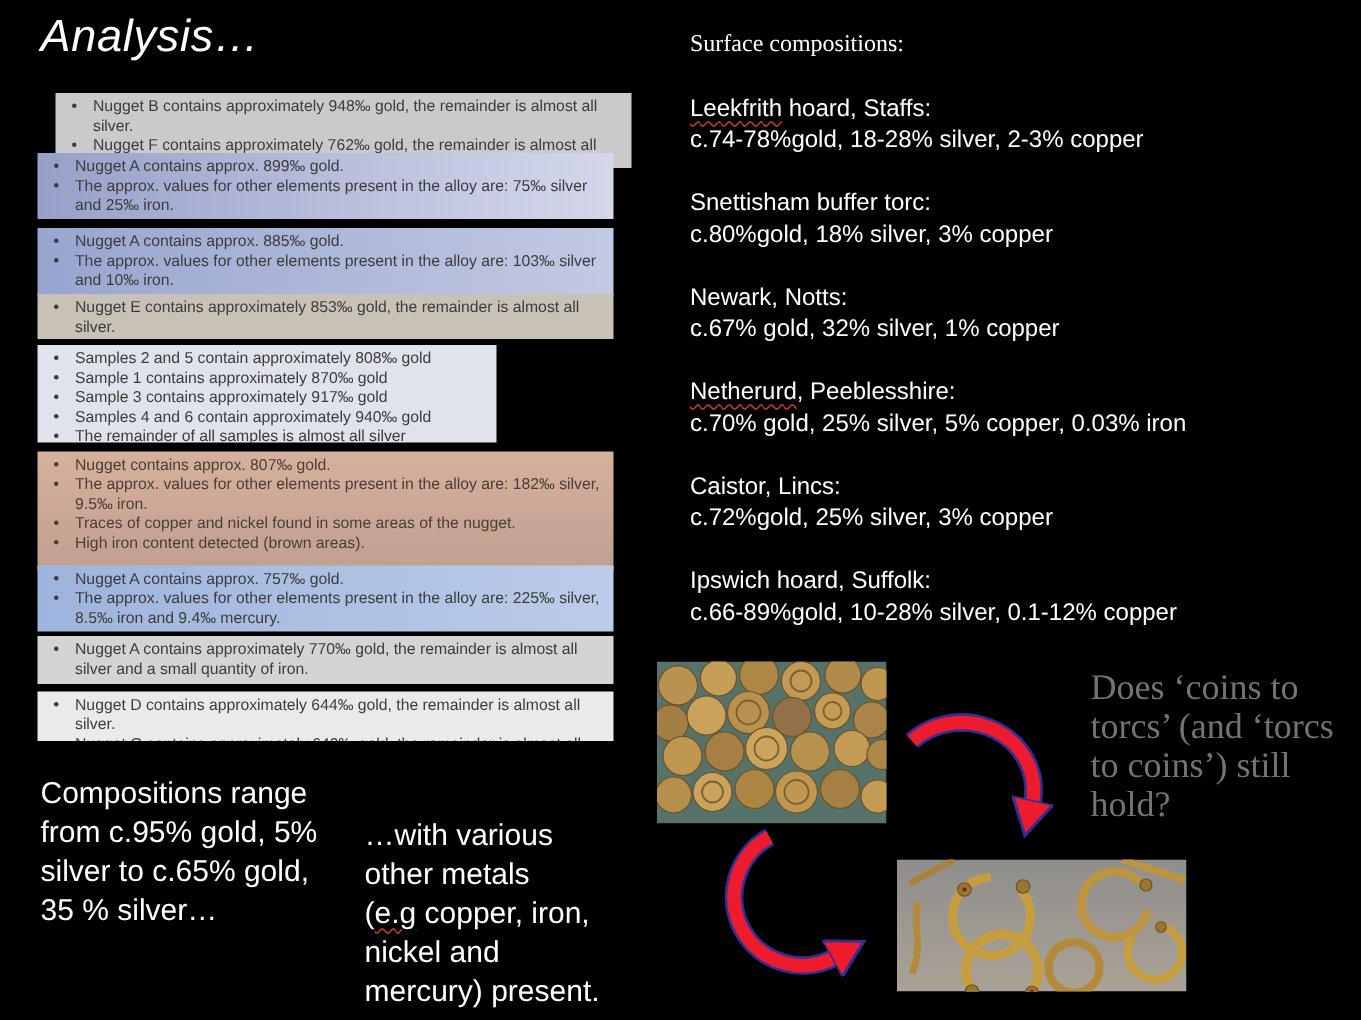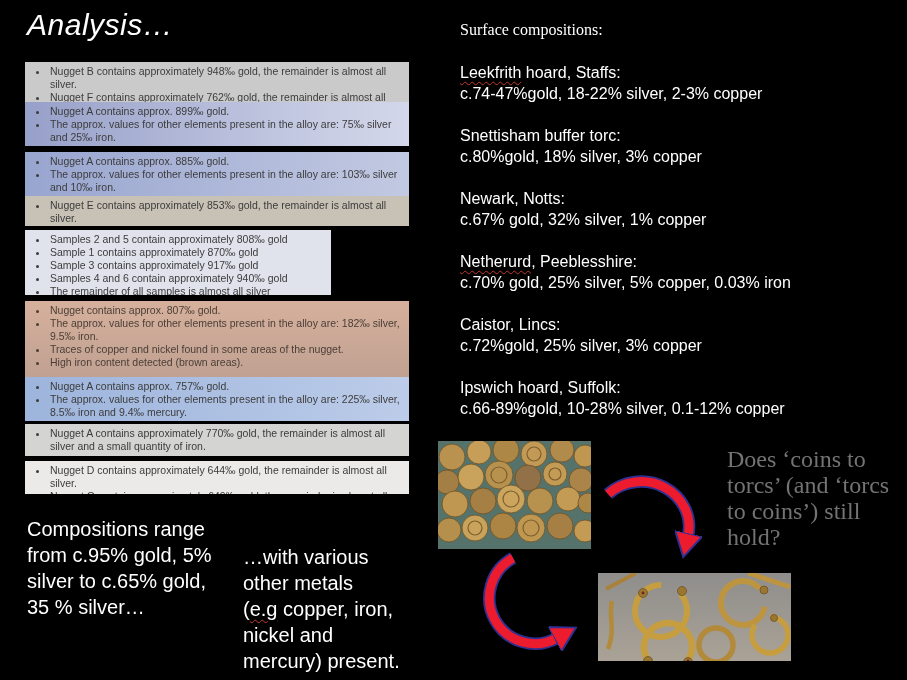--- a/index.html
+++ b/index.html
@@ -7,21 +7,21 @@
          font-family:"Liberation Sans",sans-serif;}
 
   .title{position:absolute;left:27px;top:8px;color:#fff;font-size:30px;
          font-style:italic;font-weight:500;letter-spacing:.5px;}
 
   
   .snip{position:absolute;left:25px;width:384px;overflow:hidden;color:#3c3c3c;
         font-size:10.5px;line-height:13px;}
   .snip ul{margin:0;padding:3px 6px 0 24px;list-style:disc;}
   .snip li{padding-left:1px;}
-  .s1{top:62px;height:50px;background:#cacaca;}
+  .s1{top:62px;height:50px;background:#cacaca;margin-left:12px;}
   .s2{top:102px;height:44px;background:linear-gradient(90deg,#97a0c9,#c6cbe3 75%,#d4d7ea);}
   .s3{top:152px;height:45px;background:linear-gradient(90deg,#98a5cf,#c2c9e2);}
   .s4{top:196px;height:30px;background:#c8c1b5;}
   .s5{top:230px;height:65px;width:306px;background:#e0e3ec;}
   .s6{top:301px;height:80px;background:linear-gradient(180deg,#d6b09c,#bfa091);color:#4a3e36;}
   .s7{top:377px;height:44px;background:linear-gradient(90deg,#9db4dc,#bccce9);}
   .s8{top:424px;height:32px;background:#d4d4d2;}
   .s9{top:461px;height:33px;background:#eceae8;}
 
   .left-summary{position:absolute;left:27px;top:516px;color:#fff;font-size:20px;line-height:26px;}
@@ -129,21 +129,21 @@
     <div><span>(</span><span class="mis">e.g</span><span> copper, iron,</span></div>
     <div>nickel and</div>
     <div>mercury) present.</div>
   </div>
 
   <div class="right-col">
     <div class="rheader">Surface compositions:</div>
 
     <div class="rgroup">
       <div><span class="mis">Leekfrith</span><span> hoard, Staffs:</span></div>
-      <div>c.74-47%gold, 18-22% silver, 2-3% copper</div>
+      <div>c.74-78%gold, 18-28% silver, 2-3% copper</div>
     </div>
     <div class="rgroup">
       <div><span></span><span>Snettisham buffer torc:</span></div>
       <div>c.80%gold, 18% silver, 3% copper</div>
     </div>
     <div class="rgroup">
       <div><span></span><span>Newark, Notts:</span></div>
       <div>c.67% gold, 32% silver, 1% copper</div>
     </div>
     <div class="rgroup">

